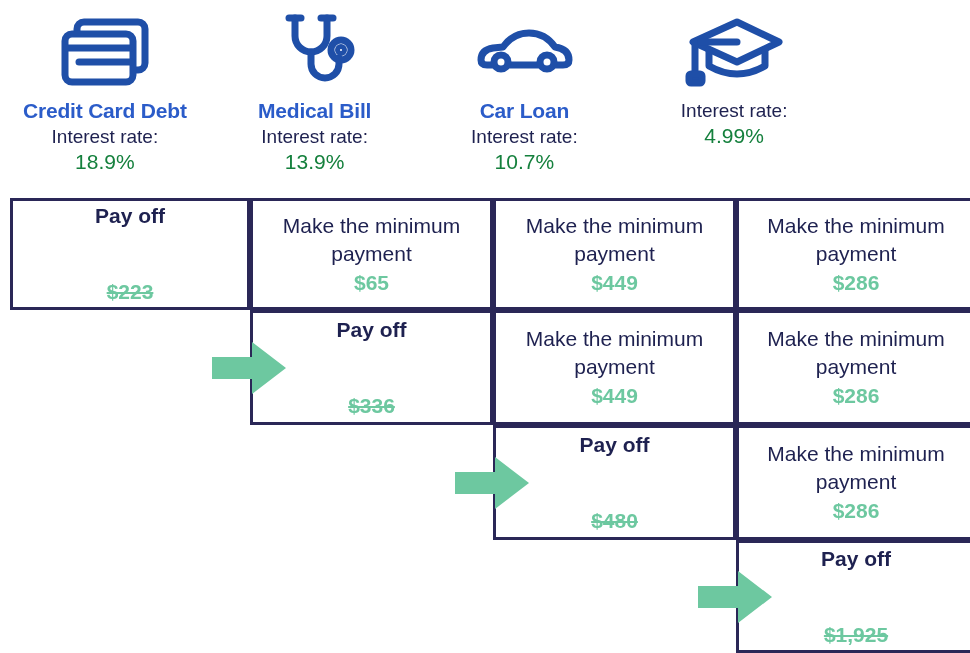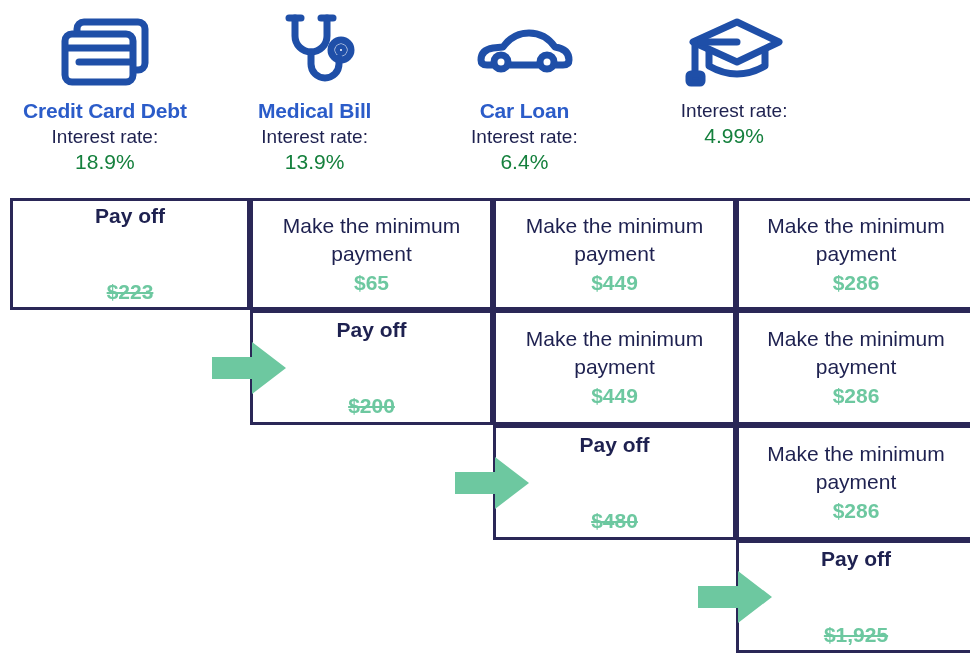--- a/index.html
+++ b/index.html
@@ -153,21 +153,21 @@
       <svg width="110" height="80" viewBox="0 0 110 80" aria-hidden="true">
         <g fill="none" stroke="#1F4FA8" stroke-width="7" stroke-linecap="round" stroke-linejoin="round">
           <path d="M12 48 q0 -10 12 -12 l10 -1 q10 -14 26 -14 q16 0 26 14 q14 2 14 13 q0 5 -6 5 h-76 q-6 0 -6 -5 z"></path>
           <circle cx="32" cy="50" r="7" fill="#ffffff"></circle>
           <circle cx="78" cy="50" r="7" fill="#ffffff"></circle>
         </g>
       </svg>
     </div>
     <div class="debt-name">Car Loan</div>
     <div class="rate-label">Interest rate:</div>
-    <div class="rate-value">6.4%</div>
+    <div class="rate-value">10.7%</div>
   </div>
 
   <div class="header-cell">
     <div class="header-icon">
       <svg width="110" height="80" viewBox="0 0 110 80" aria-hidden="true">
         <g fill="none" stroke="#1F4FA8" stroke-width="7" stroke-linecap="round" stroke-linejoin="round">
           <path d="M14 30 L58 10 L100 30 L58 50 Z"></path>
           <path d="M30 38 v16 q28 16 56 0 v-16"></path>
           <line x1="16" y1="30" x2="16" y2="62"></line>
           <rect x="10" y="62" width="13" height="9" rx="2" fill="#1F4FA8"></rect>
@@ -193,21 +193,21 @@
     <div class="cell" style="left: 485px; top: 2px; width: 243px; height: 112px;">
       <div class="cell-action">Make the minimum payment</div>
       <div class="cell-amount">$449</div>
     </div>
     <div class="cell" style="left: 728px; top: 2px; width: 240px; height: 112px;">
       <div class="cell-action">Make the minimum payment</div>
       <div class="cell-amount">$286</div>
     </div>
     <div class="cell" style="left: 242px; top: 114px; width: 243px; height: 115px;">
       <div class="cell-action payoff">Pay off</div>
-      <div class="cell-amount struck">$200</div>
+      <div class="cell-amount struck">$336</div>
     </div>
     <div class="arrow" style="left: 204px; top: 143.5px;"><svg width="74" height="56" viewBox="0 0 74 56" aria-hidden="true">
         <polygon points="0,17 40,17 40,2 74,28 40,54 40,39 0,39" fill="#6DC8A0"></polygon>
       </svg></div>
     <div class="cell" style="left: 485px; top: 114px; width: 243px; height: 115px;">
       <div class="cell-action">Make the minimum payment</div>
       <div class="cell-amount">$449</div>
     </div>
     <div class="cell" style="left: 728px; top: 114px; width: 240px; height: 115px;">
       <div class="cell-action">Make the minimum payment</div>

